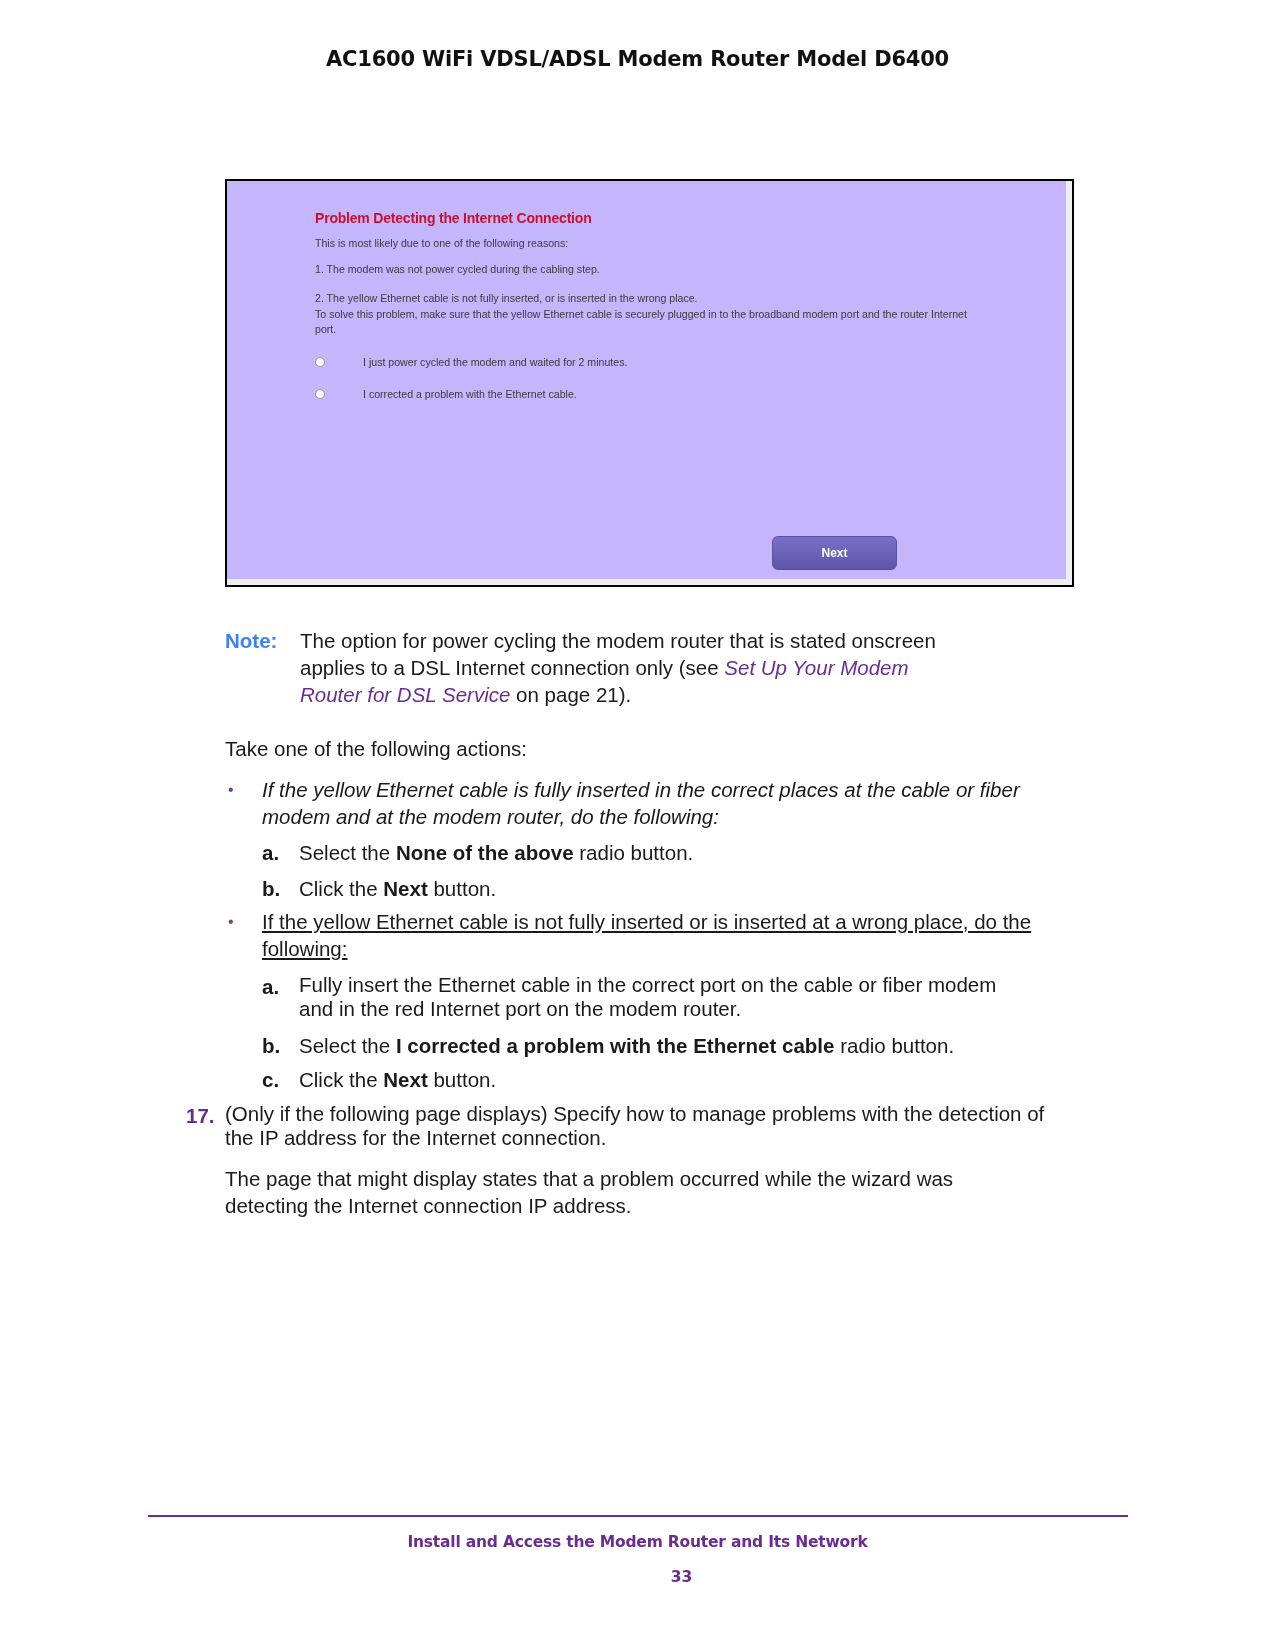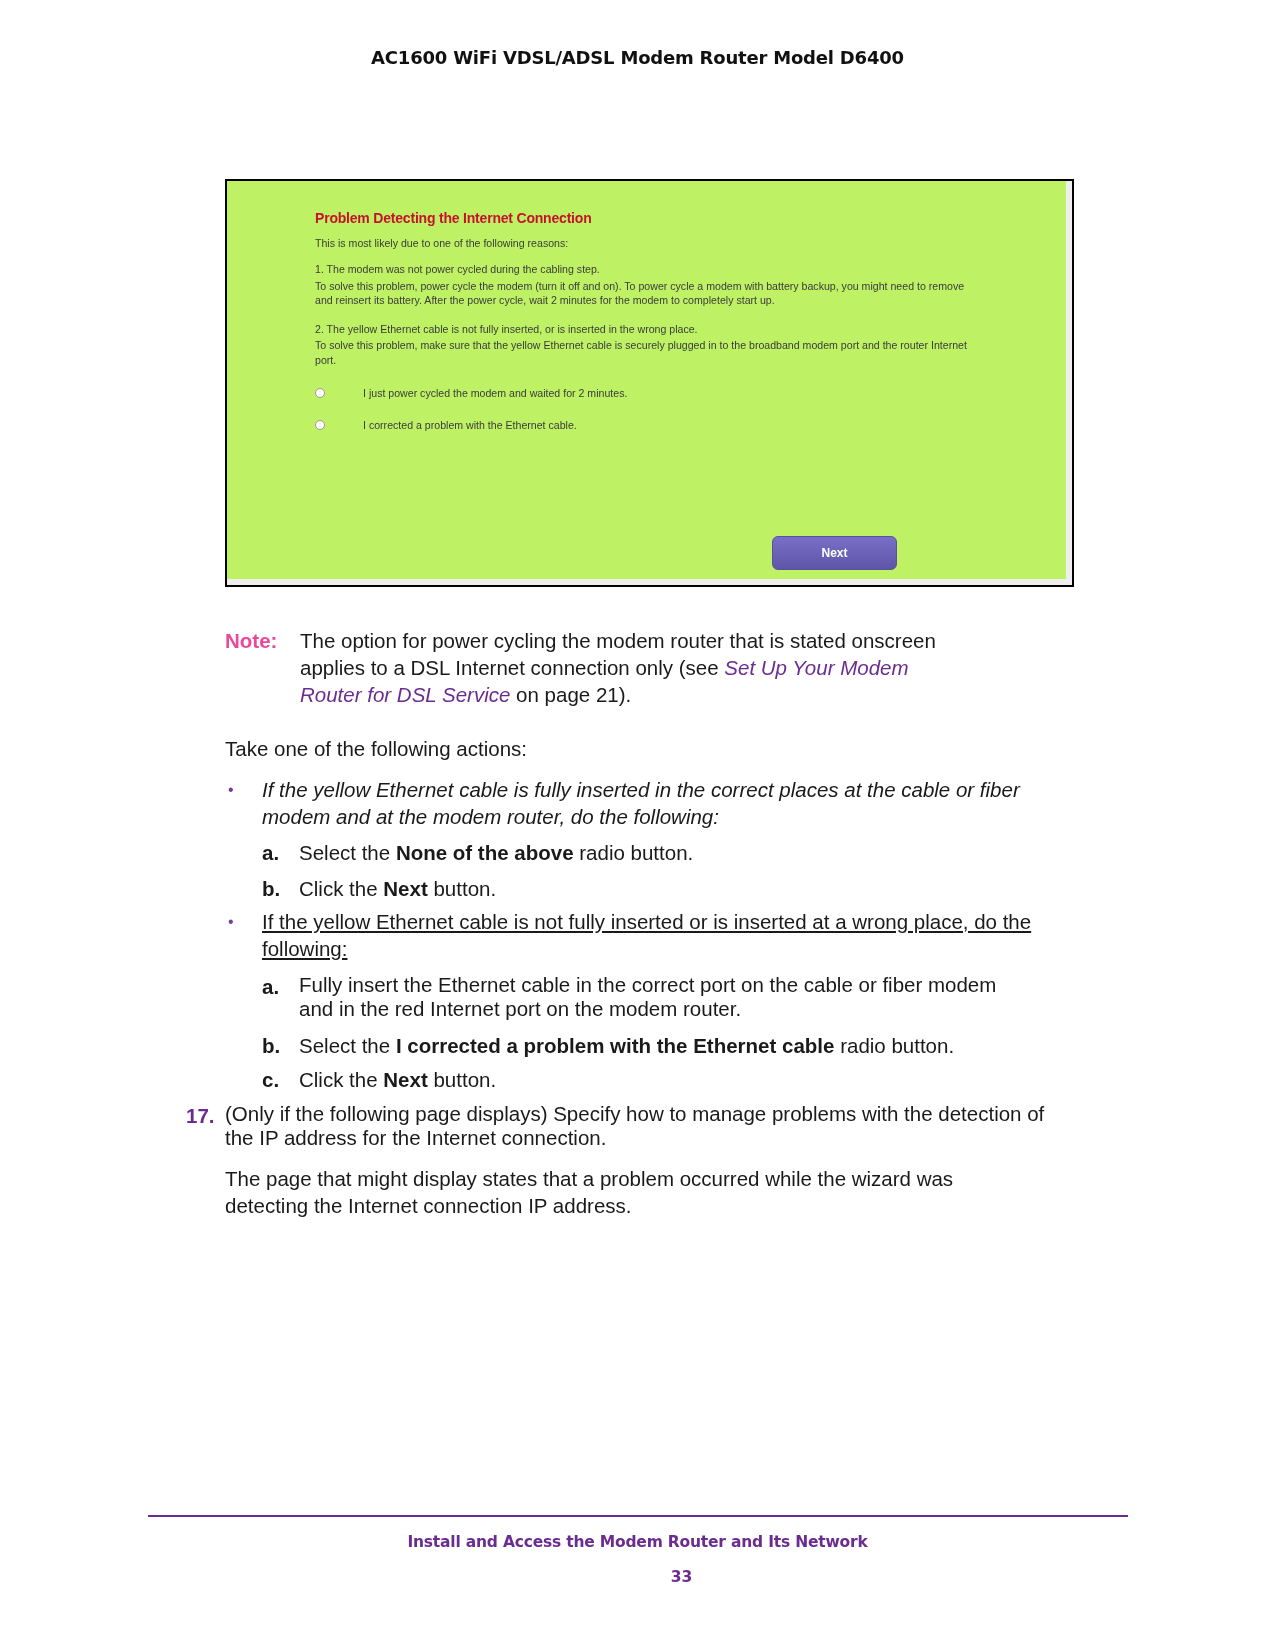--- a/index.html
+++ b/index.html
@@ -2,27 +2,27 @@
 <html><head>
   <meta charset="utf-8">
   <style>
     html, body { margin: 0; padding: 0; }
     body {
       width: 1275px; height: 1650px; position: relative; background: #ffffff;
       font-family: "Liberation Sans", sans-serif; color: #1a1a1a; overflow: hidden;
     }
     .running-header {
       position: absolute; top: 47px; left: 0; width: 1275px; text-align: center;
-      font-family: "DejaVu Sans", sans-serif; font-weight: bold; font-size: 18px;
+      font-family: "DejaVu Sans", sans-serif; font-weight: bold; font-size: 21px;
       color: #111; letter-spacing: -0.2px;
     }
     
     .figure {
       position: absolute; left: 225px; top: 179px; width: 849px; height: 408px;
-      border: 2px solid #000; box-sizing: border-box; background: #bef264;
+      border: 2px solid #000; box-sizing: border-box; background: #c4b5fd;
       box-shadow: inset -6px -6px 0 #eeeeee;
     }
     .figure .inner {
       position: absolute; left: 88px; top: 30px; width: 660px;
       font-family: "Liberation Sans", sans-serif; font-size: 10.6px; color: #3b3b3b;
       line-height: 14.5px;
     }
     .fig-title { color: #c8102e; font-weight: bold; font-size: 14px; margin: 0 0 10px 0; letter-spacing: -0.2px; }
     .fig-p { margin: 0 0 6px 0; }
     .fig-reason { margin: 12px 0 2px 0; }
@@ -36,21 +36,21 @@
     .next-btn {
       position: absolute; left: 545px; top: 355px; width: 125px; height: 34px;
       border-radius: 6px; background: linear-gradient(#7a6fc7, #5e55a8);
       color: #fff; font-weight: bold; font-size: 12px; display: flex;
       align-items: center; justify-content: center; box-sizing: border-box;
       border: 1px solid #5a52a0;
     }
     
     .body-text { font-family: "Liberation Sans", sans-serif; font-size: 20.5px; line-height: 27px; color: #1a1a1a; }
     .abs { position: absolute; }
-    .note-label { color: #ec4899; font-weight: bold; }
+    .note-label { color: #3b82f6; font-weight: bold; }
     .xref { color: #6b2c91; font-style: italic; }
     .bullet { color: #7a3aa0; font-size: 16px; }
     .sub-letter { font-weight: bold; }
     .step-num { color: #6b2c91; font-weight: bold; }
     b { font-weight: bold; }
     .footer-rule {
       position: absolute; left: 148px; top: 1515px; width: 980px; height: 0;
       border-top: 2px solid #6b2c91;
     }
     .footer-title {
@@ -66,21 +66,20 @@
 </head>
 <body>
 
 <div class="running-header">AC1600 WiFi VDSL/ADSL Modem Router Model D6400</div>
 
 <div class="figure">
   <div class="inner">
     <div class="fig-title">Problem Detecting the Internet Connection</div>
     <div class="fig-p">This is most likely due to one of the following reasons:</div>
     <div class="fig-reason">1.  The modem was not power cycled during the cabling step.</div>
-    <div class="fig-solve">To solve this problem, power cycle the modem (turn it off and on). To power cycle a modem with battery backup, you might need to remove and reinsert its battery. After the power cycle, wait 2 minutes for the modem to completely start up.</div>
     <div class="fig-reason" style="margin-top:14px">2.  The yellow Ethernet cable is not fully inserted, or is inserted in the wrong place.</div>
     <div class="fig-solve">To solve this problem, make sure that the yellow Ethernet cable is securely plugged in to the broadband modem port and the router Internet port.</div>
 
     <div>
       <div class="radio-row" style="margin-top:18px">
         <span class="radio"></span>
         <span>I just power cycled the modem and waited for 2 minutes.</span>
       </div>
       <div class="radio-row">
         <span class="radio"></span>

